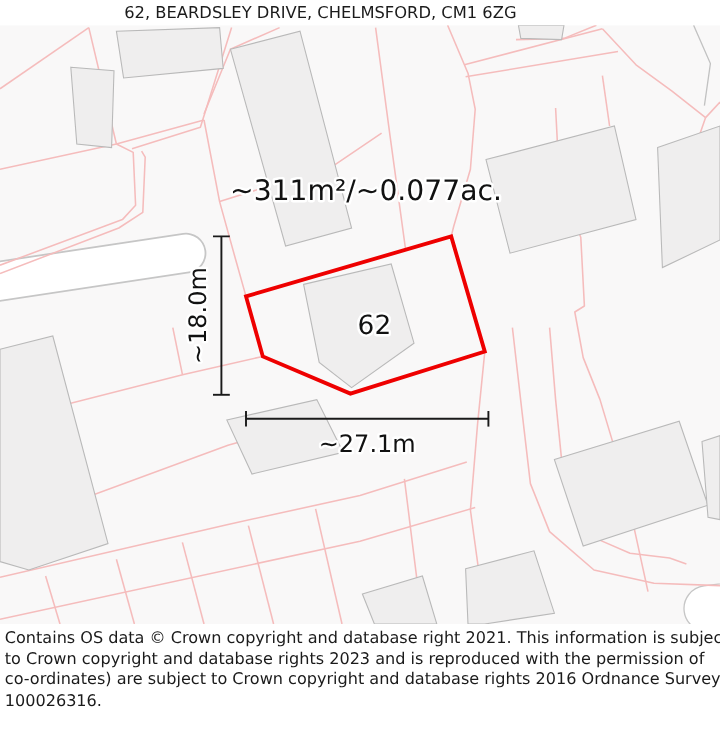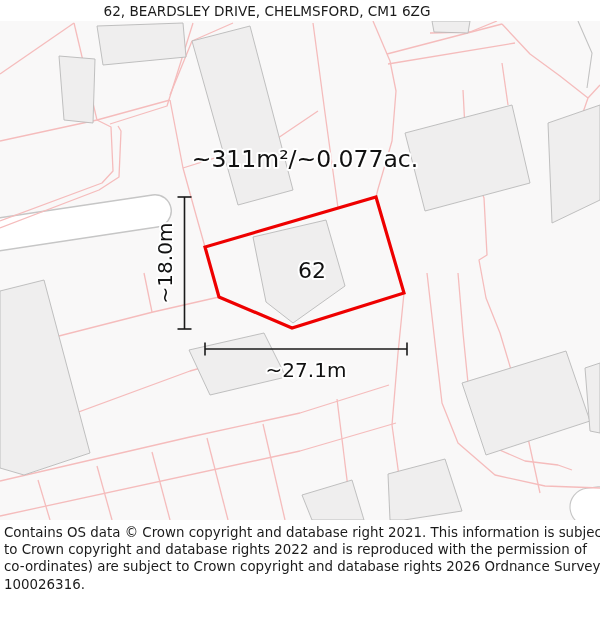--- a/index.html
+++ b/index.html
@@ -115,16 +115,16 @@
 
   <text class="maptext area-label" x="305" y="146" text-anchor="middle">~311m²/~0.077ac.</text>
   <text class="maptext plot-num" x="312" y="257" text-anchor="middle">62</text>
   <text class="maptext dim-label" x="306" y="356" text-anchor="middle">~27.1m</text>
   <text class="maptext dim-label" x="172" y="242" text-anchor="middle" transform="rotate(-90 172 242)">~18.0m</text>
 </svg>
 </div>
 
 <div class="ftr">
   <div>Contains OS data © Crown copyright and database right 2021. This information is subject</div>
-  <div>to Crown copyright and database rights 2022 and is reproduced with the permission of</div>
-  <div>co-ordinates) are subject to Crown copyright and database rights 2026 Ordnance Survey</div>
+  <div>to Crown copyright and database rights 2023 and is reproduced with the permission of</div>
+  <div>co-ordinates) are subject to Crown copyright and database rights 2016 Ordnance Survey</div>
   <div>100026316.</div>
 </div>
 
 </body></html>

